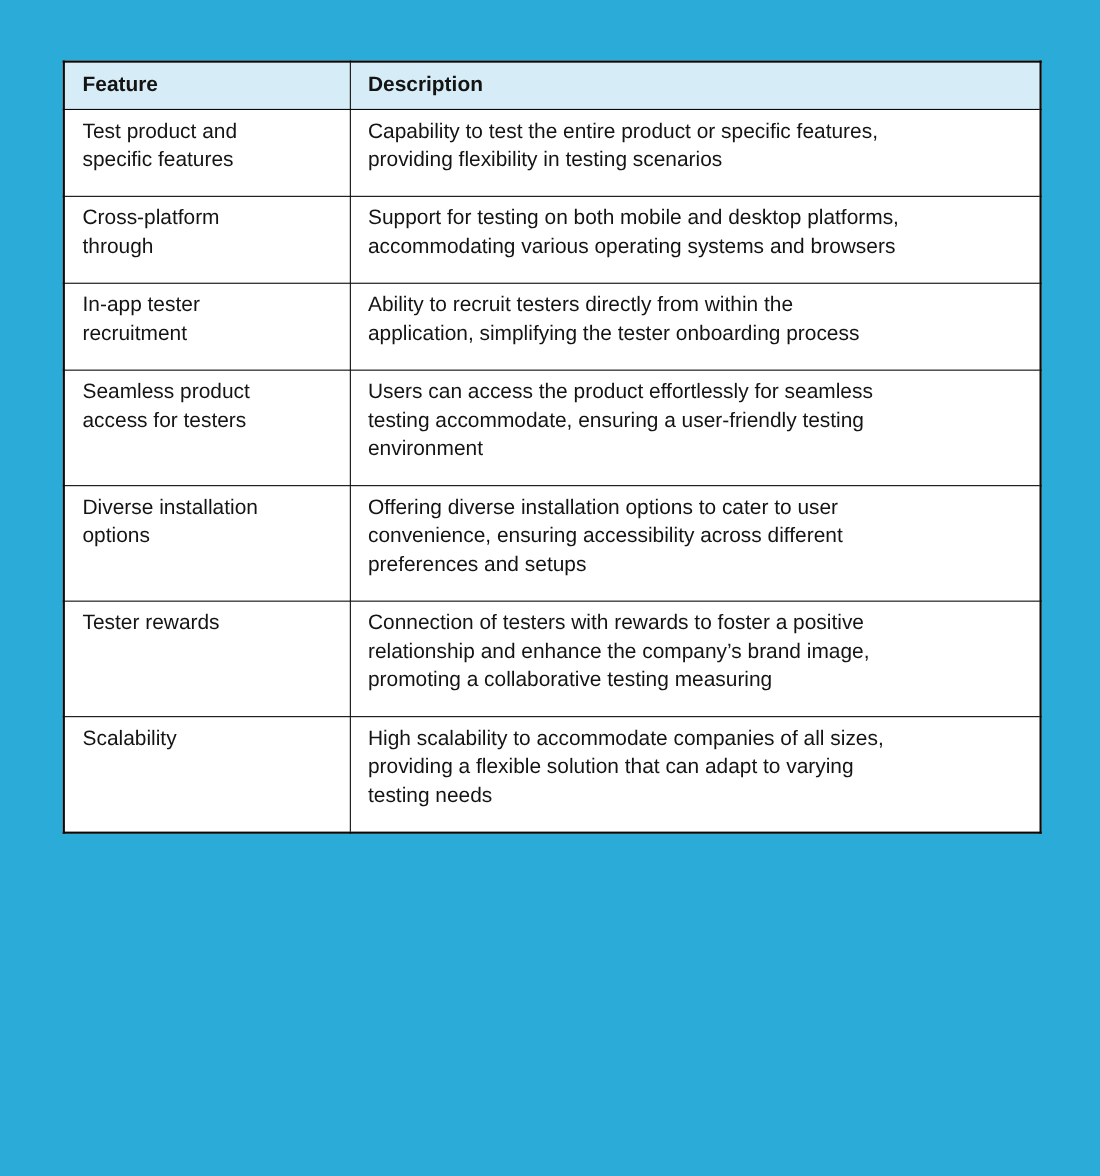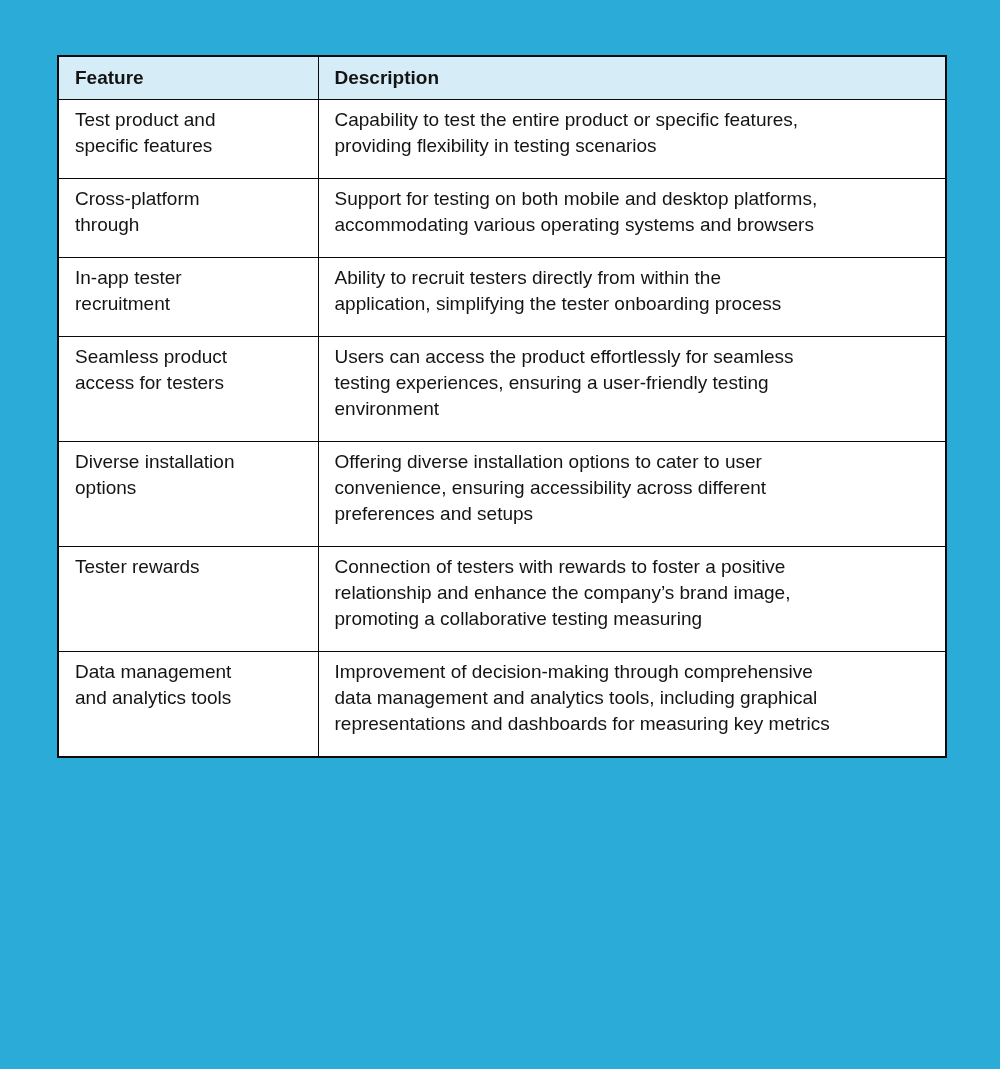--- a/index.html
+++ b/index.html
@@ -71,37 +71,36 @@
     <tr>
       <td>In-app tester
 recruitment</td>
       <td>Ability to recruit testers directly from within the
 application, simplifying the tester onboarding process</td>
     </tr>
     <tr>
       <td>Seamless product
 access for testers</td>
       <td>Users can access the product effortlessly for seamless
-testing experiences, ensuring a user-friendly testing
+testing accommodate, ensuring a user-friendly testing
 environment</td>
     </tr>
     <tr>
       <td>Diverse installation
 options</td>
       <td>Offering diverse installation options to cater to user
 convenience, ensuring accessibility across different
 preferences and setups</td>
     </tr>
     <tr>
       <td>Tester rewards</td>
       <td>Connection of testers with rewards to foster a positive
 relationship and enhance the company’s brand image,
 promoting a collaborative testing measuring</td>
     </tr>
     <tr>
-      <td>Data management
-and analytics tools</td>
-      <td>Improvement of decision-making through comprehensive
-data management and analytics tools, including graphical
-representations and dashboards for measuring key metrics</td>
+      <td>Scalability</td>
+      <td>High scalability to accommodate companies of all sizes,
+providing a flexible solution that can adapt to varying
+testing needs</td>
     </tr>
   </tbody>
 </table>
 
 </body></html>

